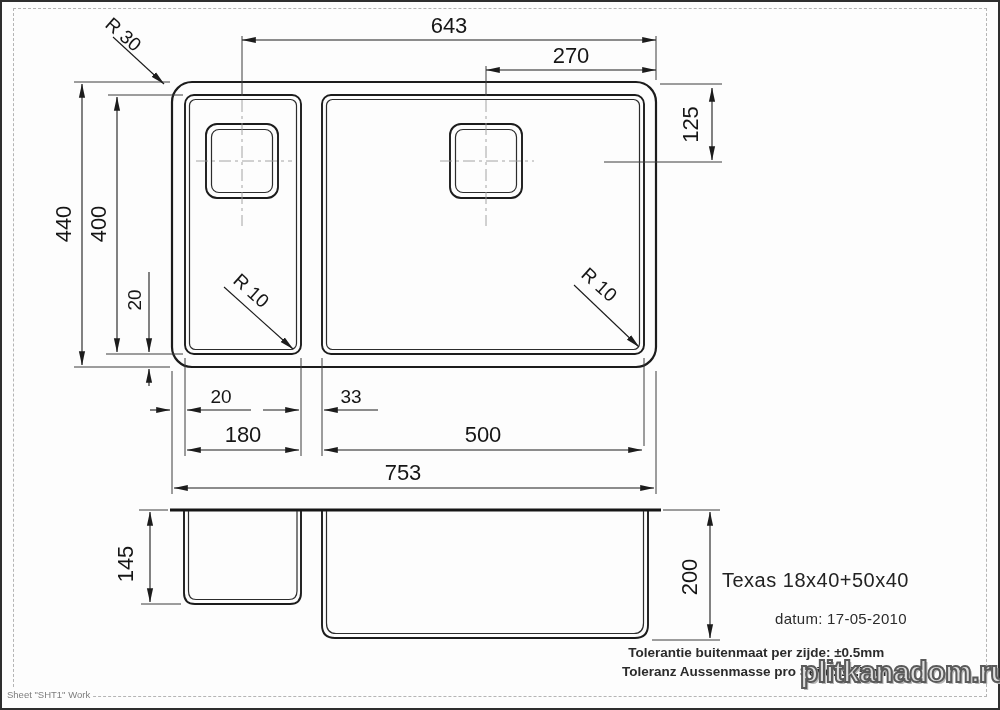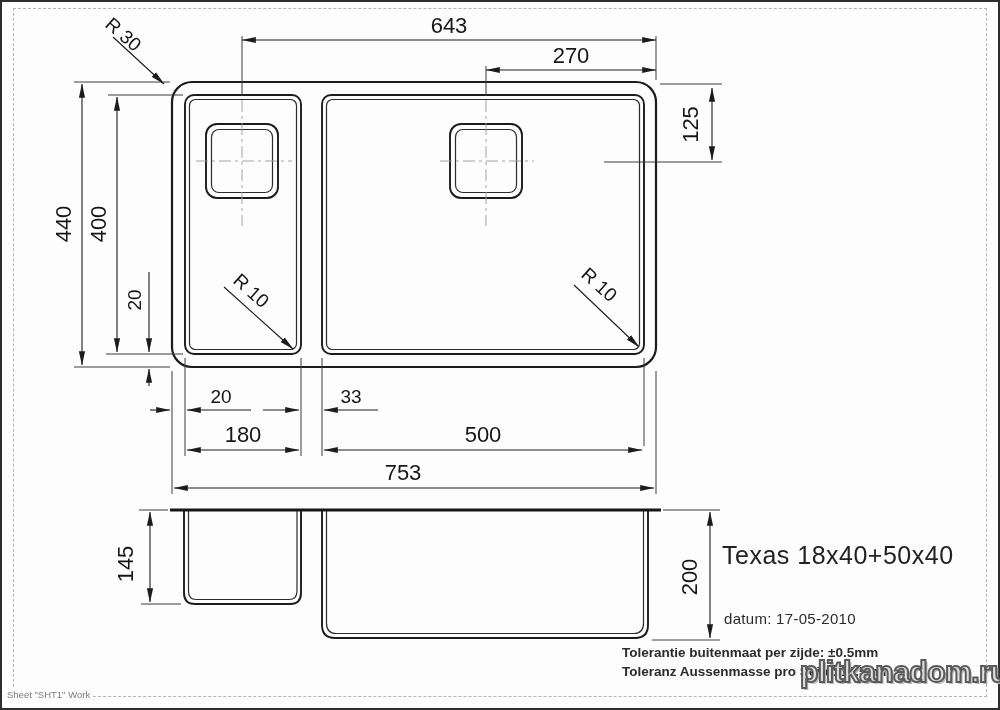--- a/index.html
+++ b/index.html
@@ -26,31 +26,31 @@
   .outline-m{stroke:#1c1c1c;stroke-width:1.9;fill:none;}
   .outline-t{stroke:#2c2c2c;stroke-width:1.2;fill:none;}
   .topline{stroke:#161616;stroke-width:3;fill:none;}
   .ext{stroke:#3c3c3c;stroke-width:1;fill:none;}
   .dim{stroke:#1c1c1c;stroke-width:1.1;fill:none;}
   .center{stroke:#9a9a9a;stroke-width:0.9;fill:none;stroke-dasharray:12 4 3 4;}
   .dimtxt{font-family:"Liberation Sans",sans-serif;font-size:22px;fill:#161616;}
   .dimtxt-s{font-family:"Liberation Sans",sans-serif;font-size:19px;fill:#161616;}
   .mid{text-anchor:middle;}
   .title-text{
-    position:absolute;left:722px;top:541px;
-    font-size:25px;color:#222;letter-spacing:0.5px;white-space:nowrap;
+    position:absolute;left:722px;top:569px;
+    font-size:20px;color:#222;letter-spacing:0.5px;white-space:nowrap;
   }
   .date-text{
-    position:absolute;left:724px;top:610px;
+    position:absolute;left:775px;top:610px;
     font-size:15px;color:#2b2b2b;letter-spacing:0.3px;white-space:nowrap;text-align:center;
   }
   .tol-block{
     position:absolute;left:622px;top:643px;
     font-size:13.5px;font-weight:bold;color:#2b2b2b;
-    line-height:19px;white-space:nowrap;
+    line-height:19px;white-space:nowrap;text-align:center;
   }
   .sheet-label{
     position:absolute;left:4px;top:689px;
     font-size:9.5px;color:#7d7d7d;background:#fdfdfd;padding:0 3px;white-space:nowrap;
   }
   .watermark{
     position:absolute;left:800px;top:655px;
     font-size:30px;font-weight:800;letter-spacing:-0.5px;
     color:#dedede;
     -webkit-text-stroke:2px #5a5a5a;

